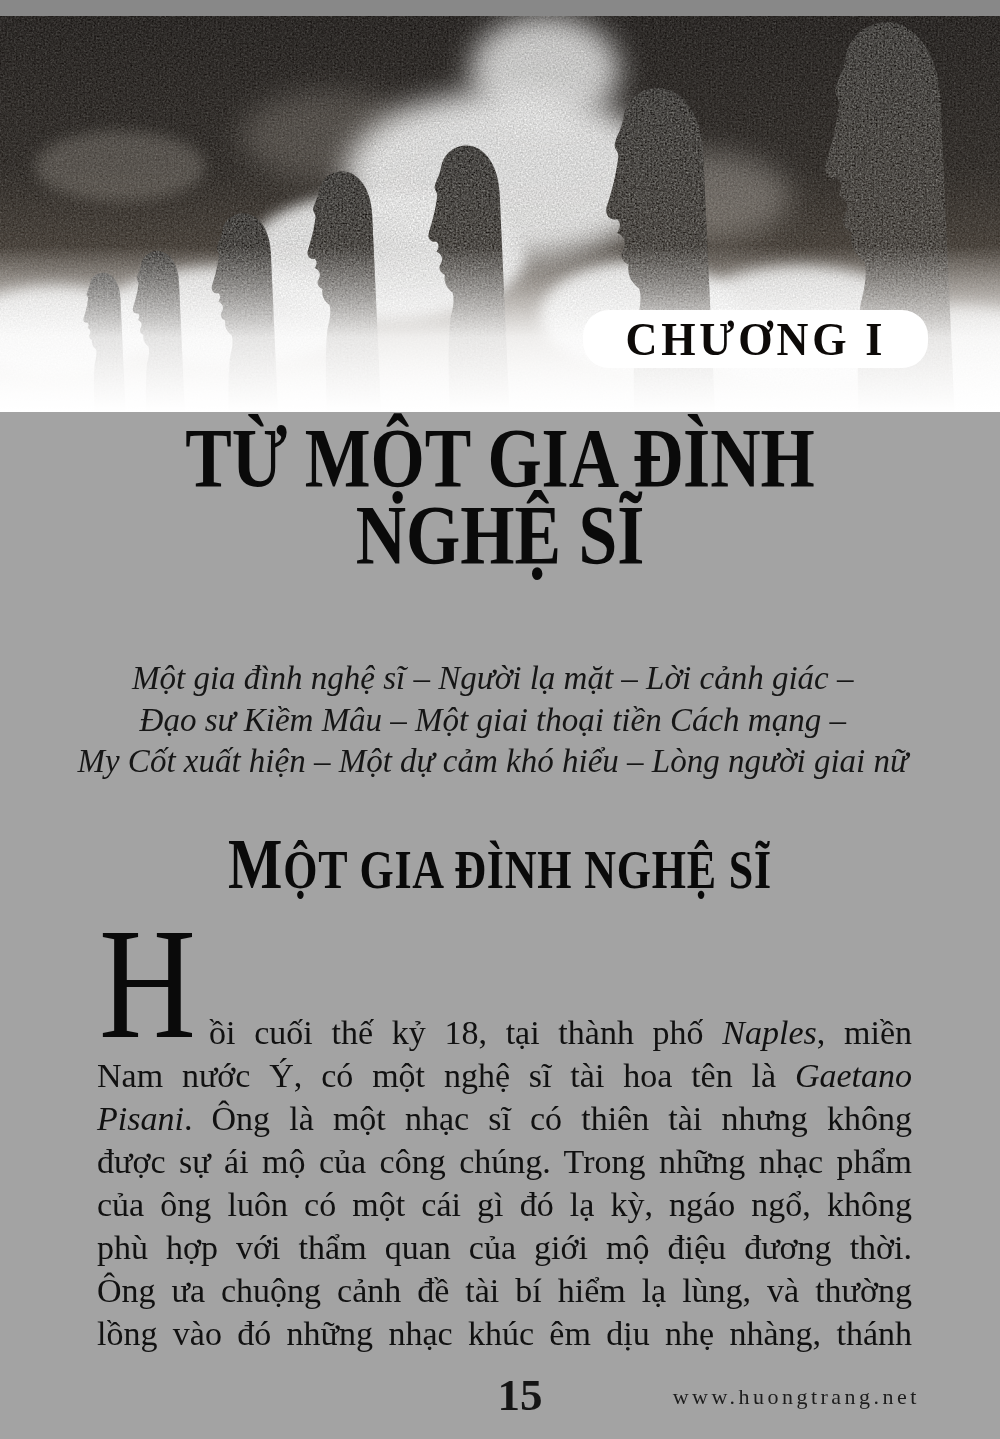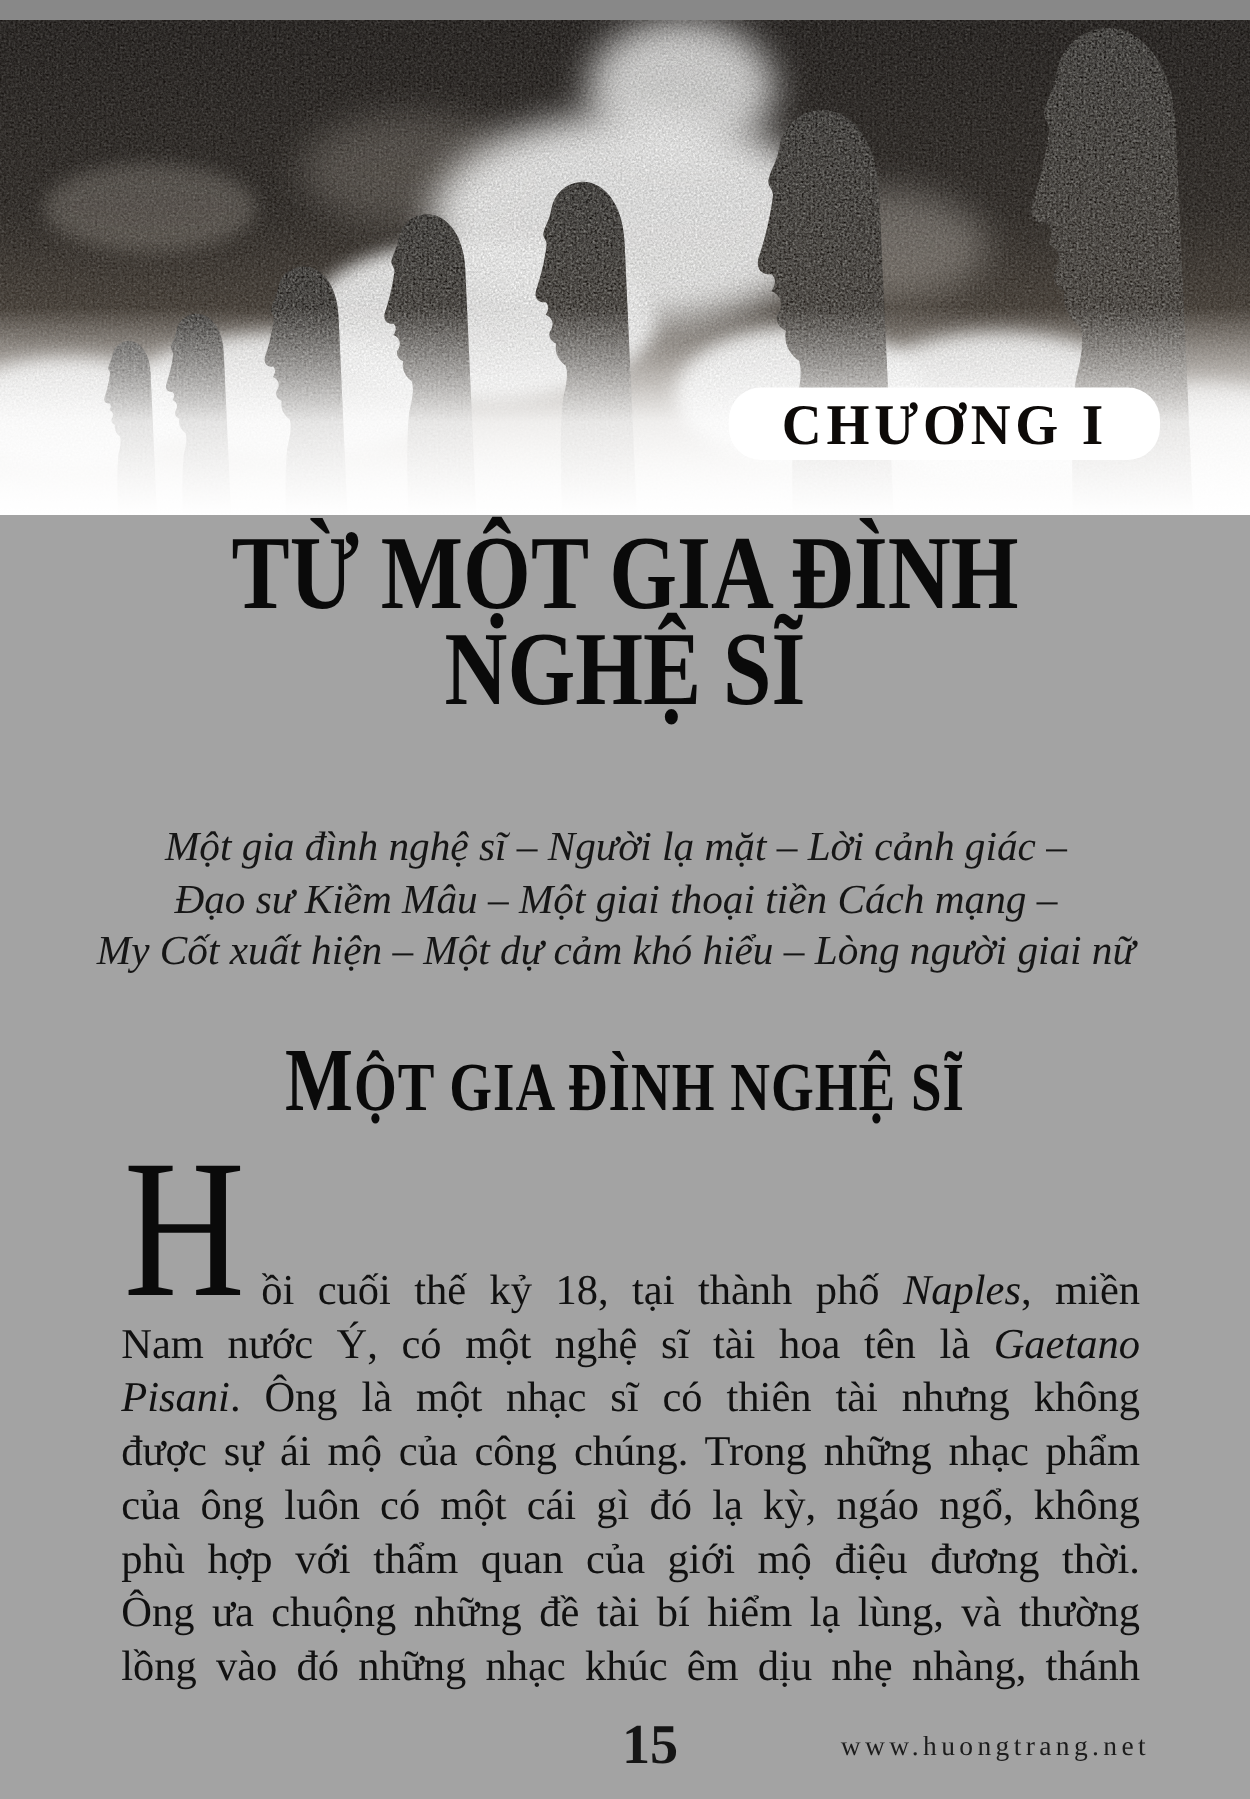--- a/index.html
+++ b/index.html
@@ -181,20 +181,20 @@
   </div>
 
   <div class="body-text">
     <span class="drop-cap">H</span>
   <div class="body-line first"><span>ồi cuối thế kỷ 18, tại thành phố </span><i>Naples</i><span>, miền</span></div>
       <div class="body-line"><span>Nam nước Ý, có một nghệ sĩ tài hoa tên là </span><i>Gaetano</i></div>
       <div class="body-line"><i>Pisani</i><span>. Ông là một nhạc sĩ có thiên tài nhưng không</span></div>
       <div class="body-line"><span>được sự ái mộ của công chúng. Trong những nhạc phẩm</span></div>
       <div class="body-line"><span>của ông luôn có một cái gì đó lạ kỳ, ngáo ngổ, không</span></div>
       <div class="body-line"><span>phù hợp với thẩm quan của giới mộ điệu đương thời.</span></div>
-      <div class="body-line"><span>Ông ưa chuộng những đề tài bí hiểm lạ lùng, và thường</span></div>
+      <div class="body-line"><span>Ông ưa chuộng cảnh đề tài bí hiểm lạ lùng, và thường</span></div>
       <div class="body-line"><span>lồng vào đó những nhạc khúc êm dịu nhẹ nhàng, thánh</span></div>
     </div>
 
   <div class="page-num">15</div>
   <div class="website">www.huongtrang.net</div>
 
 </div>
 
 </body></html>

